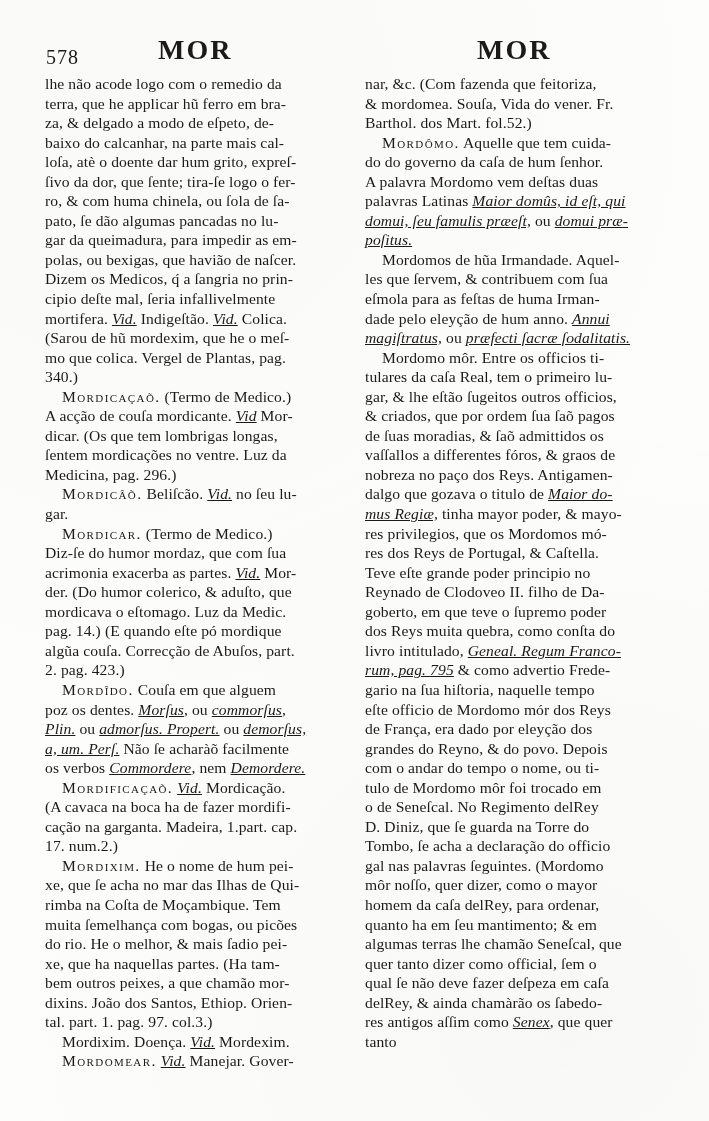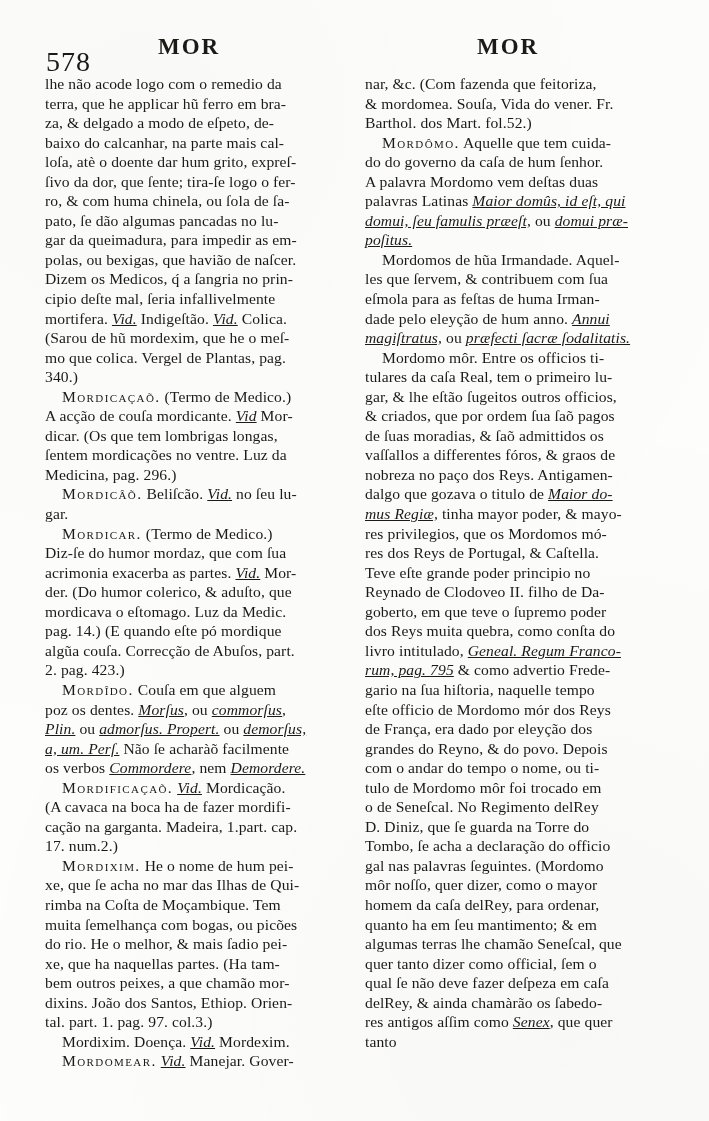--- a/index.html
+++ b/index.html
@@ -9,25 +9,25 @@
     margin:0 auto;
     background:#fdfdfc;
     background-image:radial-gradient(circle at 20% 10%, rgba(0,0,0,0.015), transparent 60%),
                      radial-gradient(circle at 80% 90%, rgba(0,0,0,0.02), transparent 55%);
     color:#1c1a17;
     font-family:"Liberation Serif","DejaVu Serif",serif;
     overflow:hidden;
   }
   .pagenum{
     position:absolute;left:46px;top:46px;
-    font-size:28px;letter-spacing:1px;
+    font-size:20px;letter-spacing:1px;
   }
   .running-title{
     position:absolute;top:34px;
-    font-size:23px;font-weight:700;letter-spacing:2px;
+    font-size:28px;font-weight:700;letter-spacing:2px;
   }
   .rt-left{left:158px;}
   .rt-right{left:477px;}
   .cols{
     position:absolute;left:45px;top:74px;
     display:flex;gap:8px;
   }
   .col{width:312px;}
   .col-right{width:322px;}
   .line{

